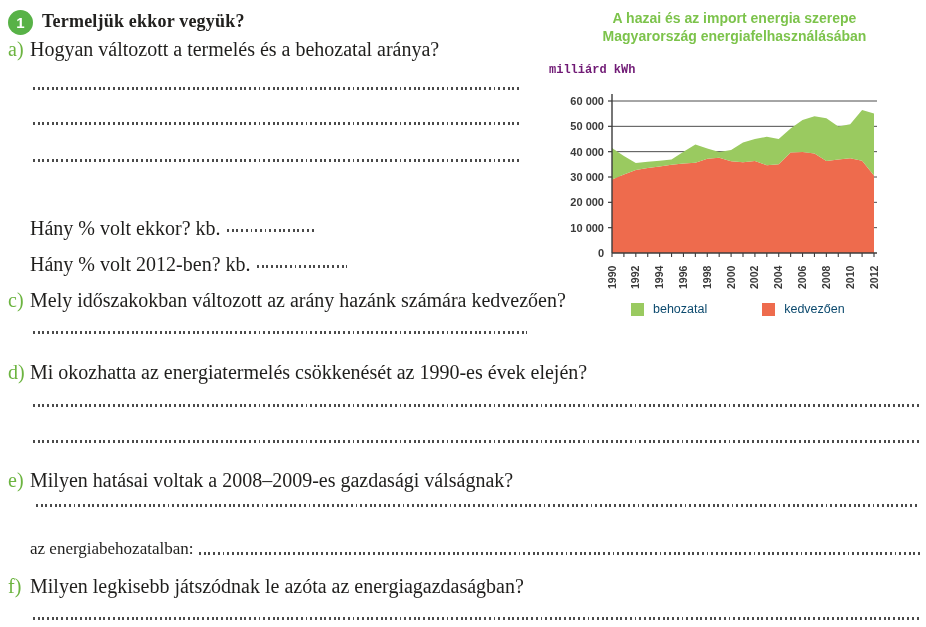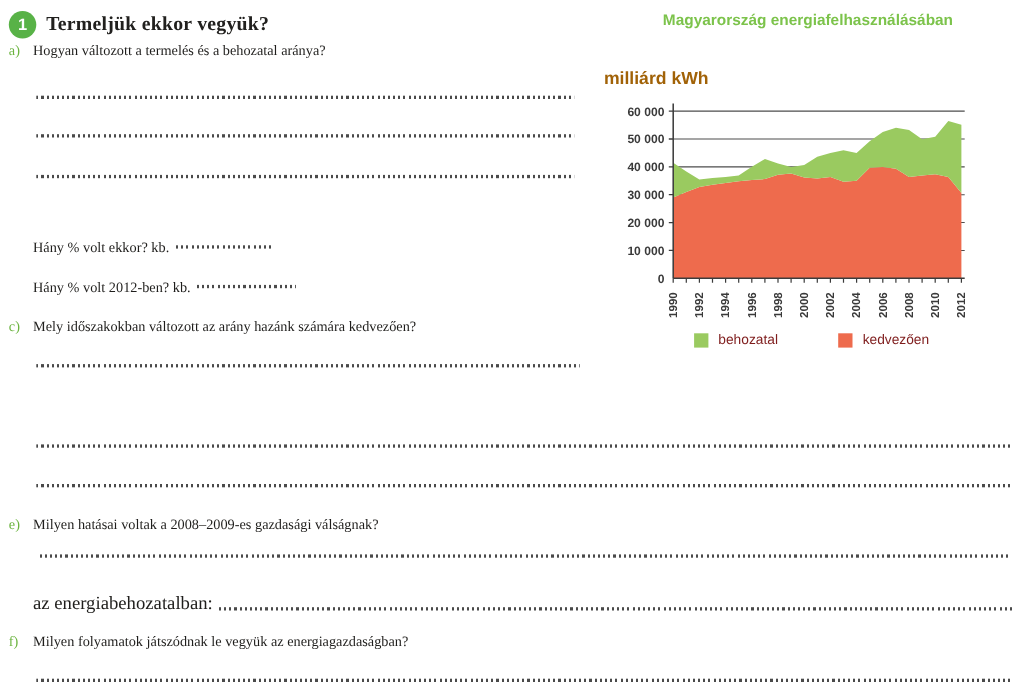--- a/index.html
+++ b/index.html
@@ -4,42 +4,42 @@
 <style>
   html,body{margin:0;padding:0;background:#fff;}
   .page{position:relative;width:926px;height:627px;background:#fff;overflow:hidden;
         font-family:"Liberation Serif",serif;color:#1f1e1c;}
   
   .badge{position:absolute;left:8px;top:10px;width:25px;height:25px;border-radius:50%;
          background:#58b247;color:#fff;font-family:"Liberation Sans",sans-serif;
          font-weight:bold;font-size:15px;line-height:25px;text-align:center;}
   .title{position:absolute;left:42px;top:11px;font-size:18px;font-weight:bold;color:#21201e;
          letter-spacing:.2px;white-space:nowrap;}
-  .q{position:absolute;left:8px;font-size:13px;white-space:nowrap;}
+  .q{position:absolute;left:8px;font-size:20px;white-space:nowrap;}
   .ql{color:#6cb440;display:inline-block;width:22px;}
   .dots{display:inline-block;height:3px;position:relative;top:-3px;margin-left:6px;
         background:repeating-linear-gradient(90deg,#4a4a4a 0 1.9px,transparent 1.9px 4.7px);}
   .aline{position:absolute;height:3px;
          background:repeating-linear-gradient(90deg,#4a4a4a 0 1.9px,transparent 1.9px 4.7px);}
   .flexq{position:absolute;left:8px;display:flex;font-size:17px;white-space:nowrap;}
   .flexq .fill{flex:1;align-self:flex-end;margin-bottom:4px;height:3px;
         background:repeating-linear-gradient(90deg,#4a4a4a 0 1.9px,transparent 1.9px 4.7px);}
   .indent{display:inline-block;width:22px;}
   
   .chart{position:absolute;left:543px;top:6px;width:383px;height:320px;}
   .chart-title{position:absolute;left:0;top:4px;width:100%;text-align:center;
         font-family:"Liberation Sans",sans-serif;font-weight:bold;font-size:14px;
         line-height:1.25;color:#7cc34b;}
-  .unit{position:absolute;left:6px;top:57px;font-family:Liberation Sans, sans-serif;
-        font-size:16px;font-weight:bold;color:#a16207;}
+  .unit{position:absolute;left:6px;top:57px;font-family:Liberation Mono, monospace;
+        font-size:12px;font-weight:bold;color:#701a75;}
   .plot{position:absolute;left:0;top:80px;}
   .ytick{font:700 11px "Liberation Sans",sans-serif;fill:#3a3a3a;}
   .xtick{font:700 10.5px "Liberation Sans",sans-serif;fill:#3a3a3a;}
   .legend{position:absolute;left:88px;top:296px;display:flex;align-items:center;
-        font-family:"Liberation Sans",sans-serif;font-size:12.5px;color:#7f1d1d;}
+        font-family:"Liberation Sans",sans-serif;font-size:12.5px;color:#0c4a6e;}
   .swatch{width:13px;height:13px;display:inline-block;margin-right:9px;}
   .legend .item{display:flex;align-items:center;}
   .legend .item + .item{margin-left:55px;}
 </style>
 </head>
 <body>
 
 <div class="page">
 
   <div class="badge">1</div>
@@ -57,43 +57,47 @@
   </div>
   <div class="q" style="top:253px">
     <span class="indent"></span><span>Hány % volt 2012-ben? kb.</span><span class="dots" style="width:90px"></span>
   </div>
 
   <div class="q" style="top:289px">
     <span class="ql">c)</span><span>Mely időszakokban változott az arány hazánk számára kedvezően?</span>
   </div>
   <div class="aline" style="top:331px;left:33px;width:494px"></div>
 
+  <div class="q" style="top:361px">
+    <span class="ql">d)</span><span>Mi okozhatta az energiatermelés csökkenését az 1990-es évek elején?</span>
+  </div>
   <div class="aline" style="top:404px;left:33px;width:887px"></div>
   <div class="aline" style="top:440px;left:33px;width:887px"></div>
 
   <div class="q" style="top:469px">
     <span class="ql">e)</span><span>Milyen hatásai voltak a 2008–2009-es gazdasági válságnak?</span>
   </div>
   <div class="flexq" style="top:504px;width:912px">
     <span class="indent"></span>
       <span class="fill" style="margin-left:6px"></span>
   </div>
   <div class="flexq" style="top:539px;width:912px">
     <span class="indent"></span>
       <span>az energiabehozatalban:</span>
       <span class="fill" style="margin-left:6px"></span>
   </div>
 
   <div class="q" style="top:575px">
-    <span class="ql">f)</span><span>Milyen folyamatok játszódnak le vegyük az energiagazdaságban?</span>
+    <span class="ql">f)</span><span>Milyen legkisebb játszódnak le azóta az energiagazdaságban?</span>
   </div>
   <div class="aline" style="top:617px;left:33px;width:887px"></div>
 
   <div class="chart">
     <div class="chart-title">
+      <div>A hazai és az import energia szerepe</div>
       <div>Magyarország energiafelhasználásában</div>
     </div>
     <div class="unit">milliárd kWh</div>
     <svg class="plot" id="plot" width="383" height="212" viewBox="0 0 383 212">
         <line x1="69" y1="141.66666666666666" x2="334" y2="141.66666666666666" stroke="#4d4d4d" stroke-width="1"></line>
         <line x1="69" y1="116.33333333333334" x2="334" y2="116.33333333333334" stroke="#4d4d4d" stroke-width="1"></line>
         <line x1="69" y1="91" x2="334" y2="91" stroke="#4d4d4d" stroke-width="1"></line>
         <line x1="69" y1="65.66666666666667" x2="334" y2="65.66666666666667" stroke="#4d4d4d" stroke-width="1"></line>
         <line x1="69" y1="40.33333333333333" x2="334" y2="40.33333333333333" stroke="#4d4d4d" stroke-width="1"></line>
         <line x1="69" y1="15" x2="334" y2="15" stroke="#4d4d4d" stroke-width="1"></line>

